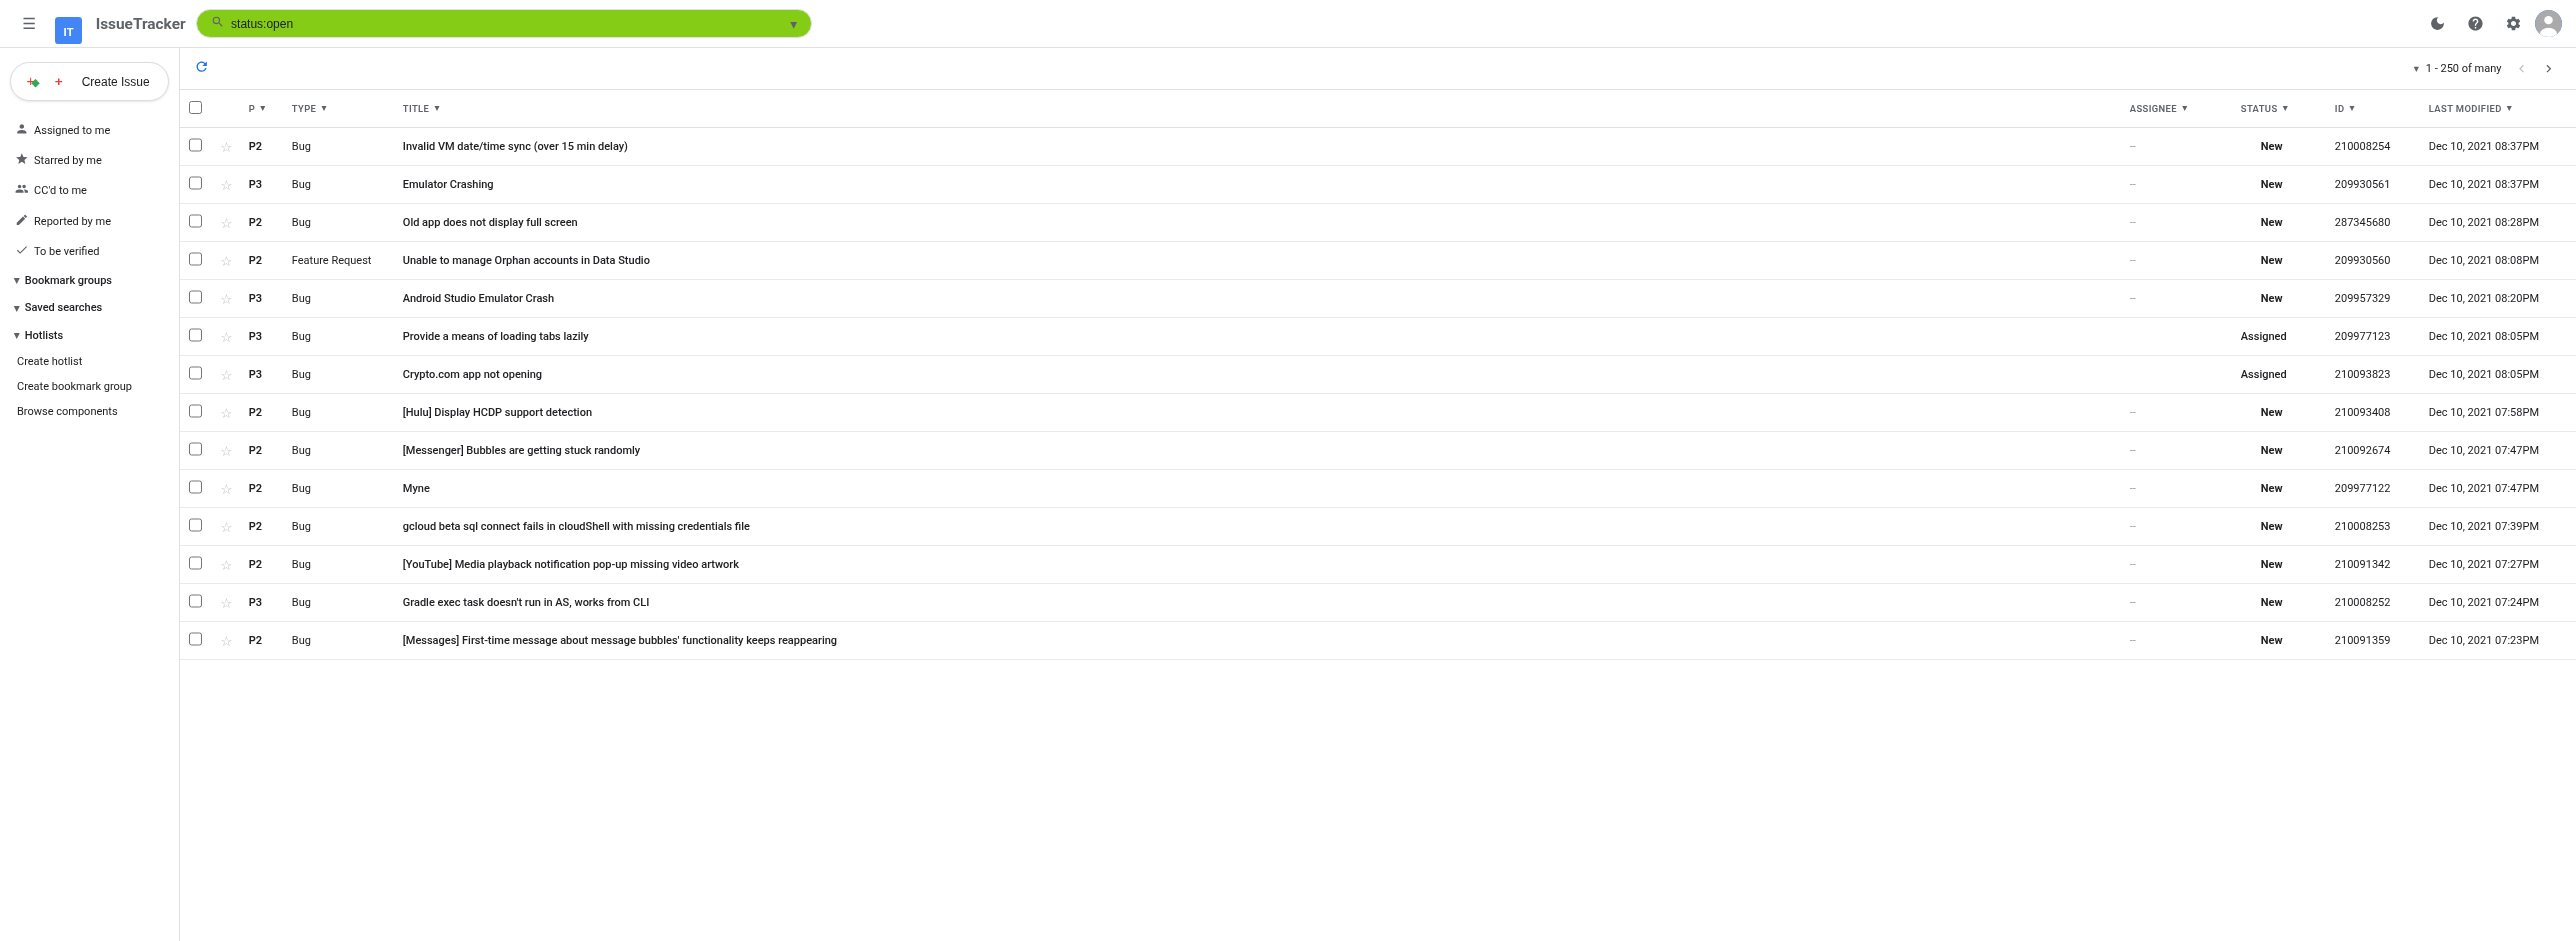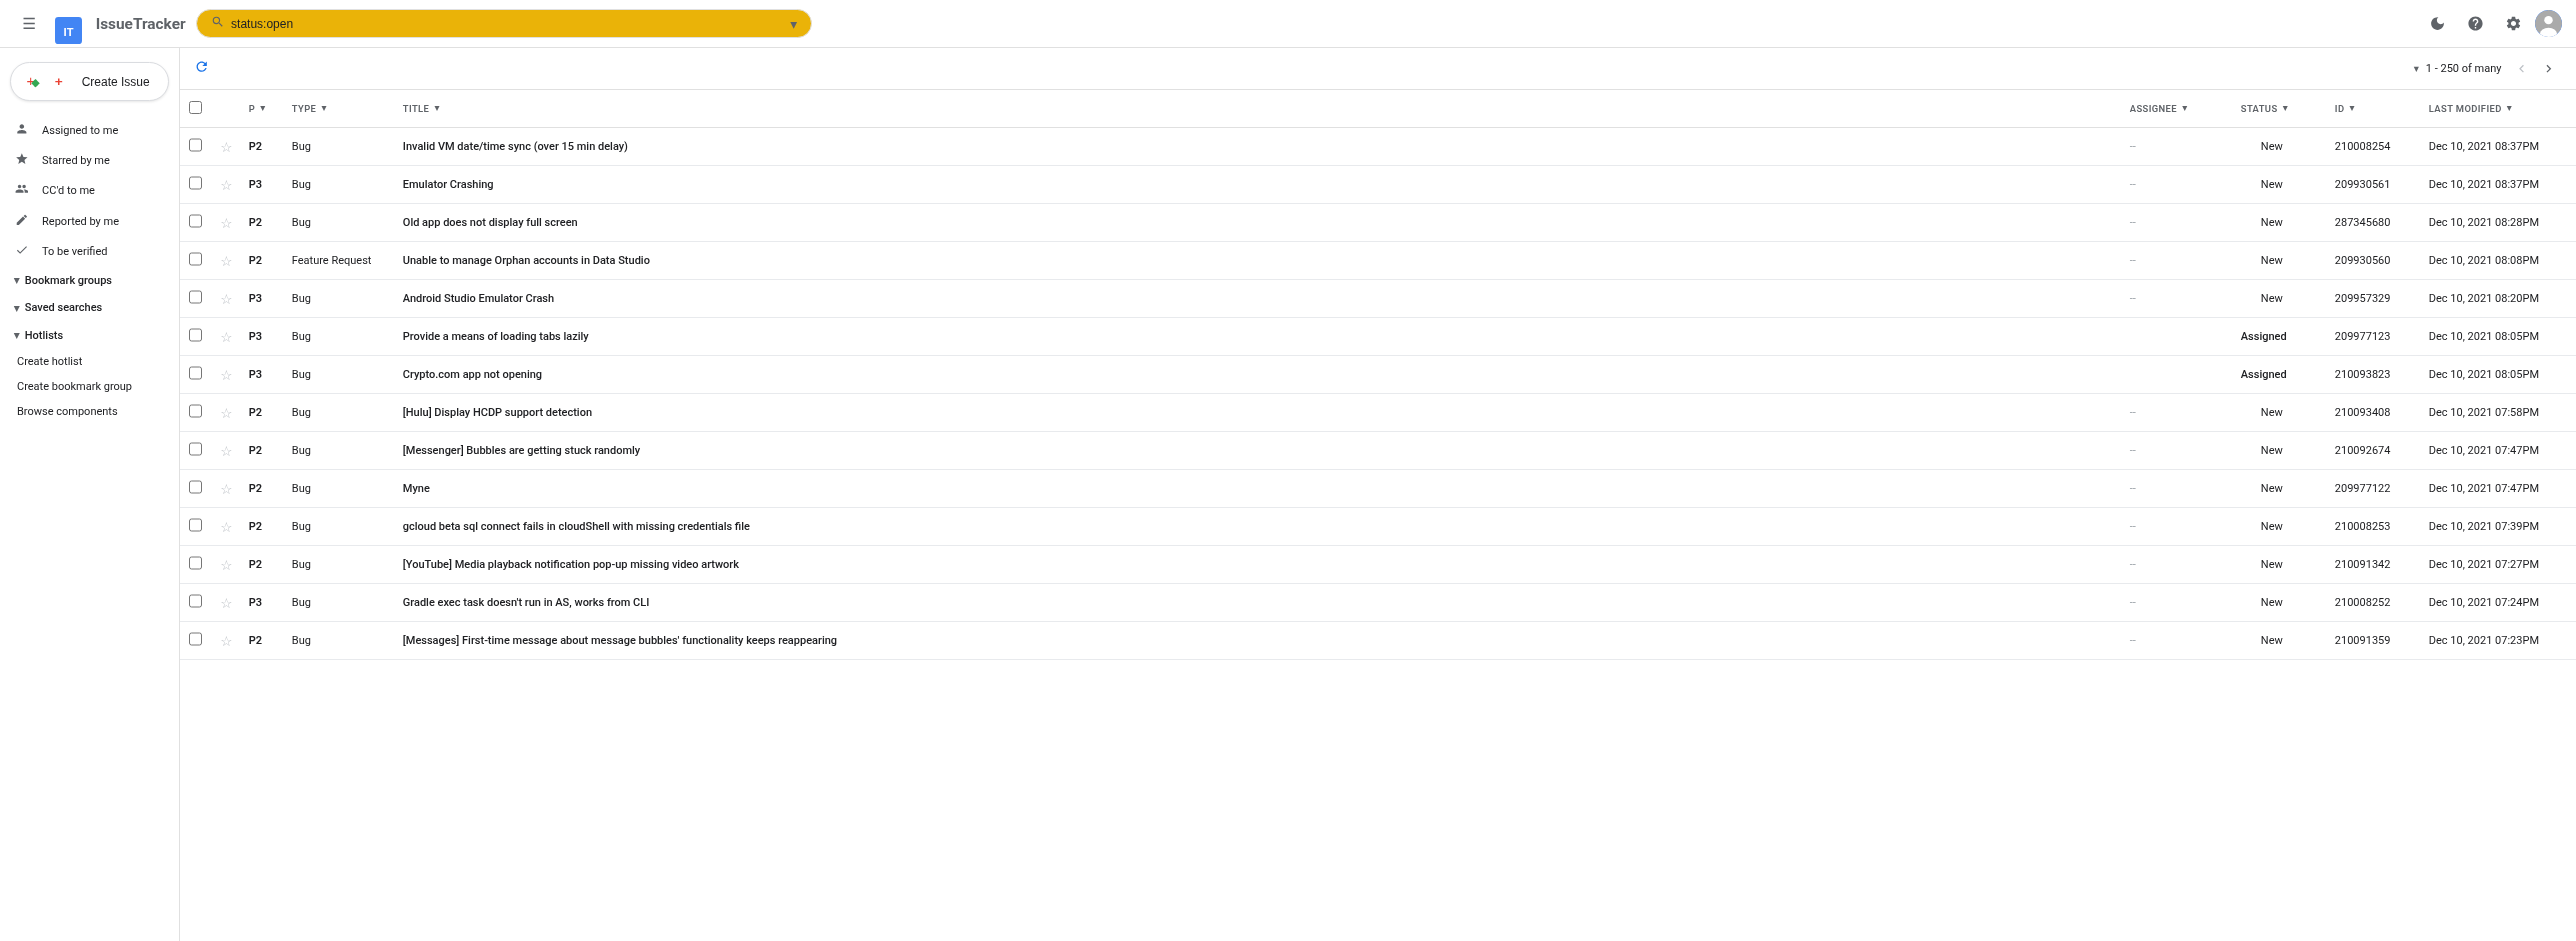--- a/index.html
+++ b/index.html
@@ -20,21 +20,21 @@
     .topbar-app-name { font-size: 15.4px; color: #5f6368; font-weight: 700; margin-left: 3.4px; }
     .search-bar {
       flex: 1;
       max-width: 616px;
       display: flex;
       align-items: center;
       border: 0.9px solid #e0e0e0;
       border-radius: 20.5px;
       padding: 5.1px 13.7px;
       gap: 6.8px;
-      background: #eab308;
+      background: #84cc16;
     }
     .search-bar input {
       border: none;
       background: transparent;
       font-size: 12px;
       color: #202124;
       outline: none;
       flex: 1;
     }
     .search-icon { color: #5f6368; font-size: 13.7px; }
@@ -82,21 +82,21 @@
       font-size: 12px;
       font-weight: 500;
       color: #202124;
       box-shadow: 0 0.9px 2.6px rgba(0,0,0,0.1);
     }
     .plus-icon-svg { width: 19px; height: 19px; }
 
     .sidebar-item {
       display: flex;
       align-items: center;
-      gap: 13px;
+      gap: 5px;
       padding: 6.8px 13.7px;
       cursor: pointer;
       border-radius: 0 20.5px 20.5px 0;
       margin-right: 10.3px;
       font-size: 11px;
       color: #202124;
     }
     .sidebar-item-icon { color: #5f6368; font-size: 13.7px; width: 15.4px; text-align: center; }
 
     .sidebar-section {
@@ -183,21 +183,21 @@
     }
     .star-btn {
       background: none; border: none; cursor: pointer;
       color: #bdc1c6; font-size: 13.7px;
     }
 
     .priority-badge { font-weight: 600; font-size: 11px; }
     .type-badge { font-size: 11px; margin-left: 28px; }
     .title-link { color: #202124; cursor: pointer; font-size: 11px; font-weight: 500; }
     .assignee-dash { color: #9aa0a6; }
-    .status-new { color: #202124; font-weight: 400; padding-left: 20px; }
+    .status-new { color: #202124; font-weight: 700; padding-left: 20px; }
     .status-assigned { color: #202124; font-weight: 500; }
     .id-cell { color: #202124; font-size: 11px; }
     .modified-cell { color: #202124; font-size: 11px; }
 
     .col-header-flex { display: flex; align-items: center; gap: 1.7px; }
   </style>
 </head>
 <body>
 
 <div class="topbar">

